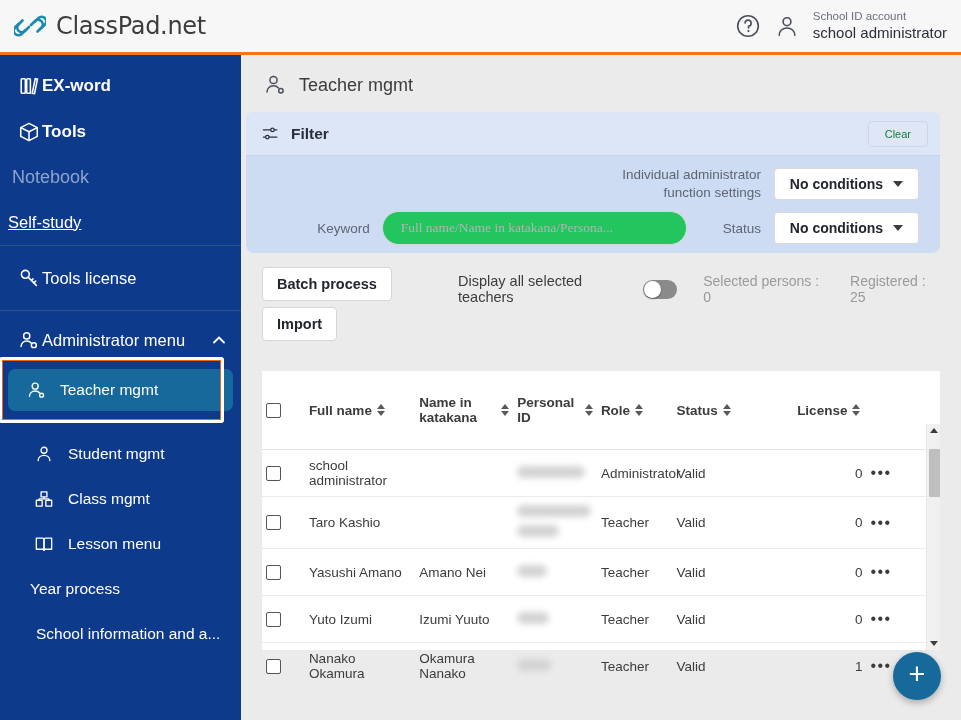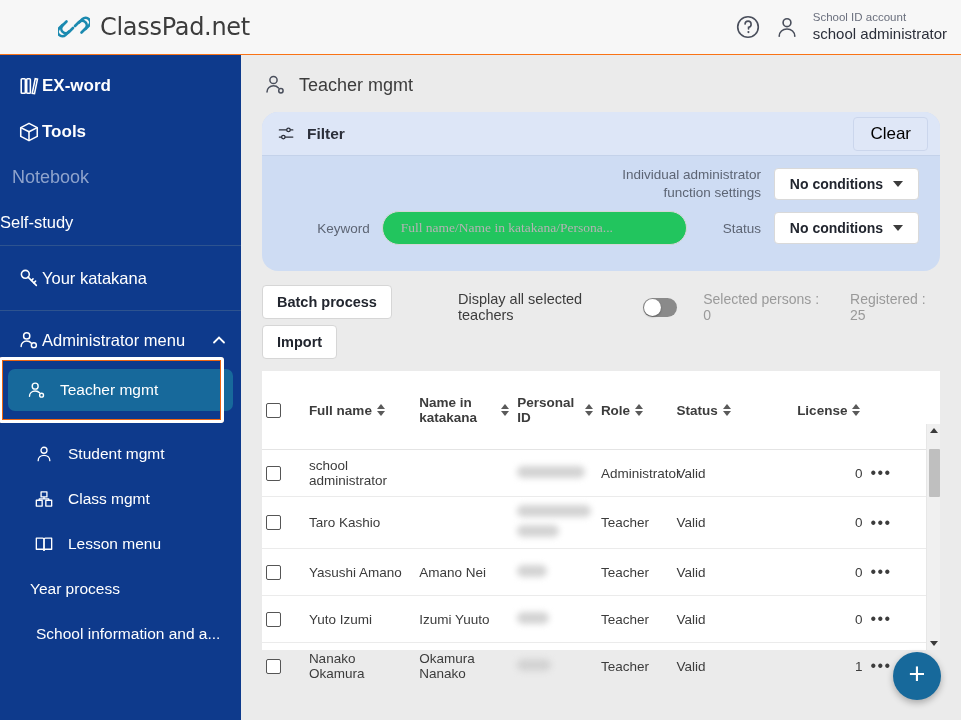--- a/index.html
+++ b/index.html
@@ -14,22 +14,21 @@
     width: 961px; height: 720px;
     background: #ebebeb;
   }
 
   
   .topbar {
     position: absolute; top: 0; left: 0;
     width: 961px; height: 55px;
     background: #f7f7f7;
     display: flex; align-items: center;
-    border-bottom: 1px solid #f97316;
-    padding-left: 44px;
+    border-bottom: 3px solid #f97316;
   }
   .brand { display: flex; align-items: center; gap: 10px; padding-left: 14px; }
   .brand-logo { width: 32px; height: 32px; display: block; }
   .brand-text {
     font-size: 24px; color: #3c3c3c; letter-spacing: -0.3px;
     font-family: "DejaVu Sans", sans-serif; font-weight: 400;
   }
   .top-right {
     margin-left: auto; display: flex; align-items: center;
     gap: 13px; padding-right: 14px;
@@ -101,44 +100,44 @@
   }
   .page-head {
     display: flex; align-items: center; gap: 12px;
     padding: 18px 0 0 22px;
   }
   .page-head .ic { width: 24px; height: 24px; display: block; }
   .page-title { font-size: 18px; color: #3c3c3c; }
 
   
   .filter-card {
-    margin: 15px 21px 0 21px;
+    margin: 15px 21px 0 5px;
     background: #cedcf3;
-    border-radius: 16px;
+    border-radius: 8px;
     overflow: hidden;
   }
   .filter-head {
     height: 44px; display: flex; align-items: center;
     padding: 0 12px 0 15px;
     background: #dde6f7;
     border-bottom: 1px solid #c4d2ea;
   }
   .filter-head .ic { width: 19px; height: 19px; display: block; }
   .filter-title { font-weight: bold; font-size: 15.5px; color: #2b2f3a; margin-left: 11px; }
   .clear-btn {
     margin-left: auto;
     background: #dfe7f7;
     border: 1px solid #cbd6ec;
     border-radius: 4px;
-    color: #000000;
-    font-size: 17px;
+    color: #15803d;
+    font-size: 11px;
     padding: 6px 16px;
     cursor: pointer;
   }
-  .filter-body { padding: 10px 21px 26px 12px; }
+  .filter-body { padding: 10px 21px 8px 12px; }
   .frow { display: flex; align-items: center; justify-content: flex-end; }
   .frow + .frow { margin-top: 9px; }
   .flabel {
     font-size: 13.5px; color: #5d6574;
     text-align: right; line-height: 1.35;
   }
   .keyword-label { font-size: 13.5px; color: #5d6574; margin-right: 12px; }
   .keyword-input {
     width: 305px; height: 34px;
     background: #22c55e;
@@ -317,36 +316,36 @@
           <path d="M12 11.8 V21.4"></path>
         </g>
       </svg>
       <span class="nav-label bold">Tools</span>
     </div>
 
     <div class="nav-row" style="height:44px;padding-left:12px;">
       <span class="nav-label dim">Notebook</span>
     </div>
 
-    <div class="nav-row" style="height:46px;padding-left:0;">
+    <div class="nav-row" style="height:46px;padding-left:8px;text-decoration:underline;">
       <span class="nav-label">Self-study</span>
     </div>
 
     <div class="nav-sep"></div>
 
     <div class="nav-row" style="height:64px;">
       <svg class="ic" viewBox="0 0 24 24">
         <g fill="none" stroke="#ffffff" stroke-width="1.7" stroke-linecap="round">
           <circle cx="8" cy="8" r="4.3"></circle>
           <path d="M11 11 L20 20"></path>
           <path d="M17.3 17.3 L19.2 15.4"></path>
           <path d="M14.7 14.7 L16.4 13"></path>
         </g>
       </svg>
-      <span class="nav-label">Your katakana</span>
+      <span class="nav-label">Tools license</span>
     </div>
 
     <div class="nav-sep"></div>
 
     <div class="nav-row" style="height:58px;padding-right:14px;">
       <svg class="ic" viewBox="0 0 24 24">
         <g fill="none" stroke="#ffffff" stroke-width="1.6" stroke-linecap="round">
           <circle cx="9.5" cy="7.5" r="3.4"></circle>
           <path d="M3.4 19c0-3.5 2.7-5.8 6.1-5.8 2 0 3.8.8 4.9 2.1"></path>
           <circle cx="17.3" cy="17.6" r="2.7"></circle>

